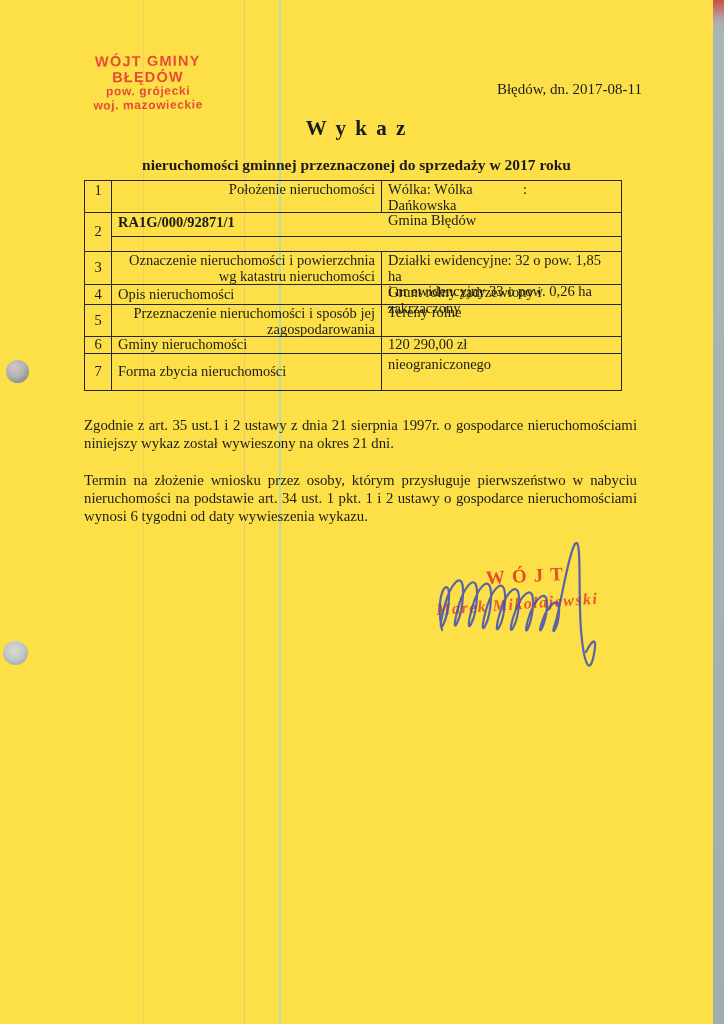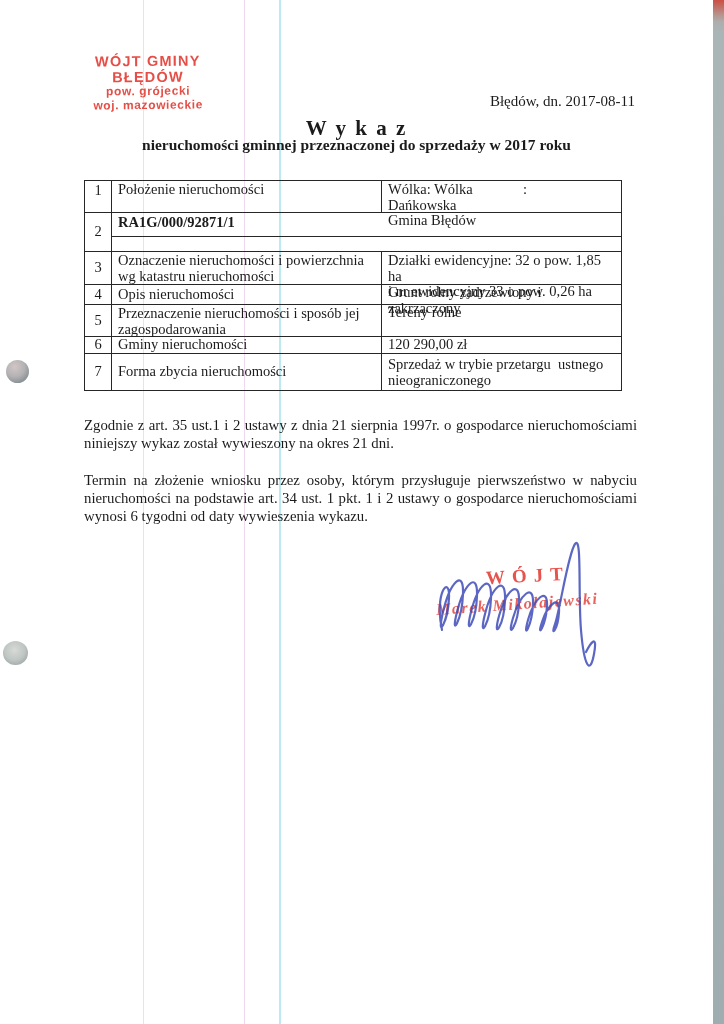--- a/index.html
+++ b/index.html
@@ -1,18 +1,18 @@
 <!DOCTYPE html>
 <html><head>
 <meta charset="utf-8">
 <style>
   html,body{margin:0;padding:0;background:#e8e8e8;}
   .page{
     position:relative;width:724px;height:1024px;margin:0 auto;
-    background:#ffffff;overflow:hidden;
+    background:#fde047;overflow:hidden;
     font-family:"Liberation Serif", serif;color:#1b1b1b;
   }
   
   .scanline{position:absolute;top:0;height:100%;pointer-events:none;}
   .scanline.l1{left:143px;width:1px;background:rgba(236,160,140,0.35);}
   .scanline.l2{left:244px;width:1px;background:rgba(210,155,210,0.38);}
   .scanline.l3{left:279px;width:2px;background:rgba(135,215,230,0.55);}
   
   .edge-right{position:absolute;right:0;top:0;width:11px;height:100%;
     background:linear-gradient(180deg,#b3a29c 0px,#aab5b8 34px,#a5b1b4 60%,#9facb0 100%);}
@@ -23,35 +23,35 @@
   .hole.h1{left:6px;top:360px;width:23px;height:23px;
     background:radial-gradient(circle at 38% 30%,#d2c6c6 0%,#b4b2b4 45%,#879094 78%,#768185 100%);}
   .hole.h2{left:3px;top:641px;width:25px;height:24px;
     background:radial-gradient(circle at 46% 38%,#d8dad6 0%,#bfc6c3 50%,#9aa5a5 85%,#8d9898 100%);}
   
   .stamp{position:absolute;left:78px;top:53px;width:140px;text-align:center;
     font-family:"Liberation Sans",sans-serif;font-weight:bold;color:rgba(228,62,54,.92);
     transform:rotate(-.5deg);}
   .stamp .s-big{font-size:14.5px;letter-spacing:1.2px;line-height:16px;}
   .stamp .s-small{font-size:12px;letter-spacing:.6px;line-height:13.5px;font-weight:bold;}
-  .dateline{position:absolute;top:81px;right:89px;font-size:15px;margin-top:12px;}
+  .dateline{position:absolute;top:81px;right:82px;font-size:15px;}
   .title{position:absolute;top:116px;left:0;width:713px;text-align:center;
     font-size:21px;font-weight:bold;letter-spacing:2px;}
-  .subtitle{position:absolute;top:136px;left:0;width:713px;text-align:center;
+  .subtitle{position:absolute;top:156px;left:0;width:713px;text-align:center;
     font-size:15.5px;font-weight:bold;}
   
   .wtable{position:absolute;left:84px;top:180px;width:538px;border:1.6px solid #262626;
     font-size:14.5px;line-height:15.6px;box-sizing:border-box;}
   .trow{display:flex;box-sizing:border-box;}
   .trow + .trow{border-top:1.4px solid #262626;}
   .c-num{width:27px;flex:0 0 27px;border-right:1.4px solid #262626;
     display:flex;justify-content:center;align-items:center;box-sizing:border-box;}
   .c-num.top{align-items:flex-start;padding-top:2px;}
   .c-label{width:270px;flex:0 0 270px;border-right:1.4px solid #262626;
-    padding:1px 6px;box-sizing:border-box;}
+    padding:1px 6px;box-sizing:border-box;text-align:right;}
   .c-label.vcenter{display:flex;align-items:center;padding-top:0;padding-bottom:0;}
   .c-value{flex:1;padding:1px 6px;box-sizing:border-box;min-width:0;}
   .c-value.vcenter{display:flex;padding-top:0;padding-bottom:0;}
   .c-value.nopad{padding:0;}
   .vline{white-space:pre-wrap;}
   .vflex{display:flex;}
   .stray-colon{margin-left:auto;margin-right:88px;}
   .kw-top{height:24px;border-bottom:1.3px solid #262626;padding:2px 6px 0 6px;
     font-weight:bold;box-sizing:border-box;}
   .kw-bottom{height:13px;}
@@ -142,21 +142,20 @@
       <div class="c-label vcenter">Gminy nieruchomości</div>
       <div class="c-value vcenter">
         <div class="vline">120 290,00 zł</div>
       </div>
     </div>
 
     <div class="trow" style="height:37px;">
       <div class="c-num">7</div>
       <div class="c-label vcenter">Forma zbycia nieruchomości</div>
       <div class="c-value" style="padding-top:3px;">
-        <div class="vline">Sprzedaż w trybie przetargu  ustnego</div>
         <div class="vline">nieograniczonego</div>
       </div>
     </div>
 
   </div>
 
   <div class="paras">
     <p class="just">Zgodnie z art. 35 ust.1 i 2 ustawy z dnia 21 sierpnia 1997r. o gospodarce nieruchomościami niniejszy wykaz  został wywieszony na okres 21 dni.</p>
     <p class="just gap">Termin na złożenie wniosku przez osoby, którym przysługuje pierwszeństwo w nabyciu nieruchomości na podstawie art. 34 ust. 1 pkt. 1 i 2 ustawy o gospodarce nieruchomościami wynosi 6 tygodni od daty wywieszenia wykazu.</p>
   </div>

